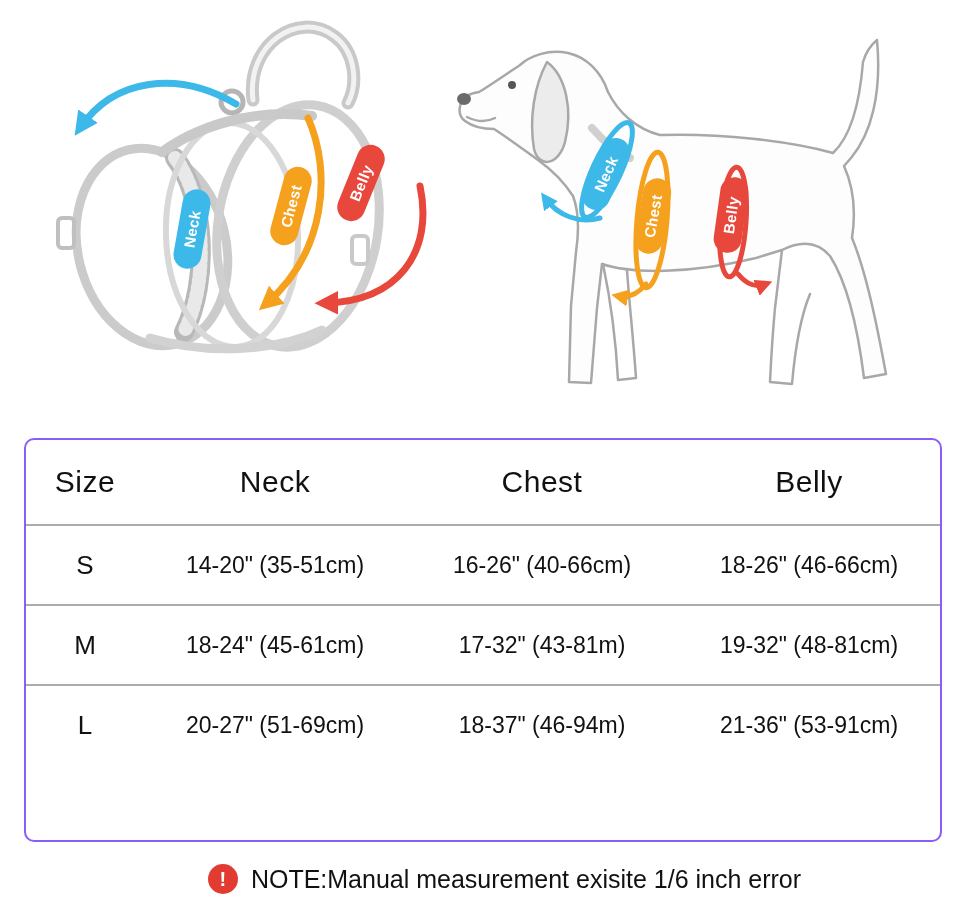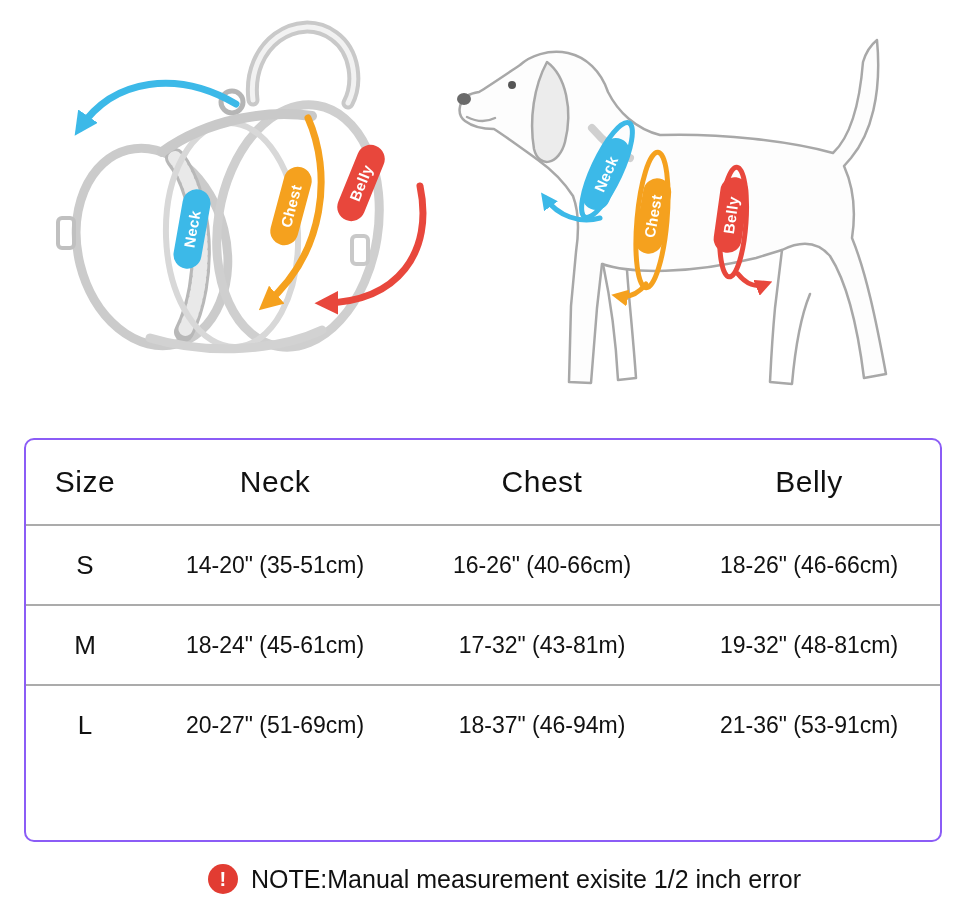--- a/index.html
+++ b/index.html
@@ -186,16 +186,16 @@
     <div class="trow">
       <div class="cell size-cell">L</div>
       <div class="cell">20-27" (51-69cm)</div>
       <div class="cell">18-37" (46-94m)</div>
       <div class="cell">21-36" (53-91cm)</div>
     </div>
   </div>
 
   <div class="note">
     <span class="note-icon">!</span>
-    <span class="note-text">NOTE:Manual measurement exisite 1/2 inch error</span>
+    <span class="note-text">NOTE:Manual measurement exisite 1/6 inch error</span>
   </div>
 
 </div>
 
 </body></html>

